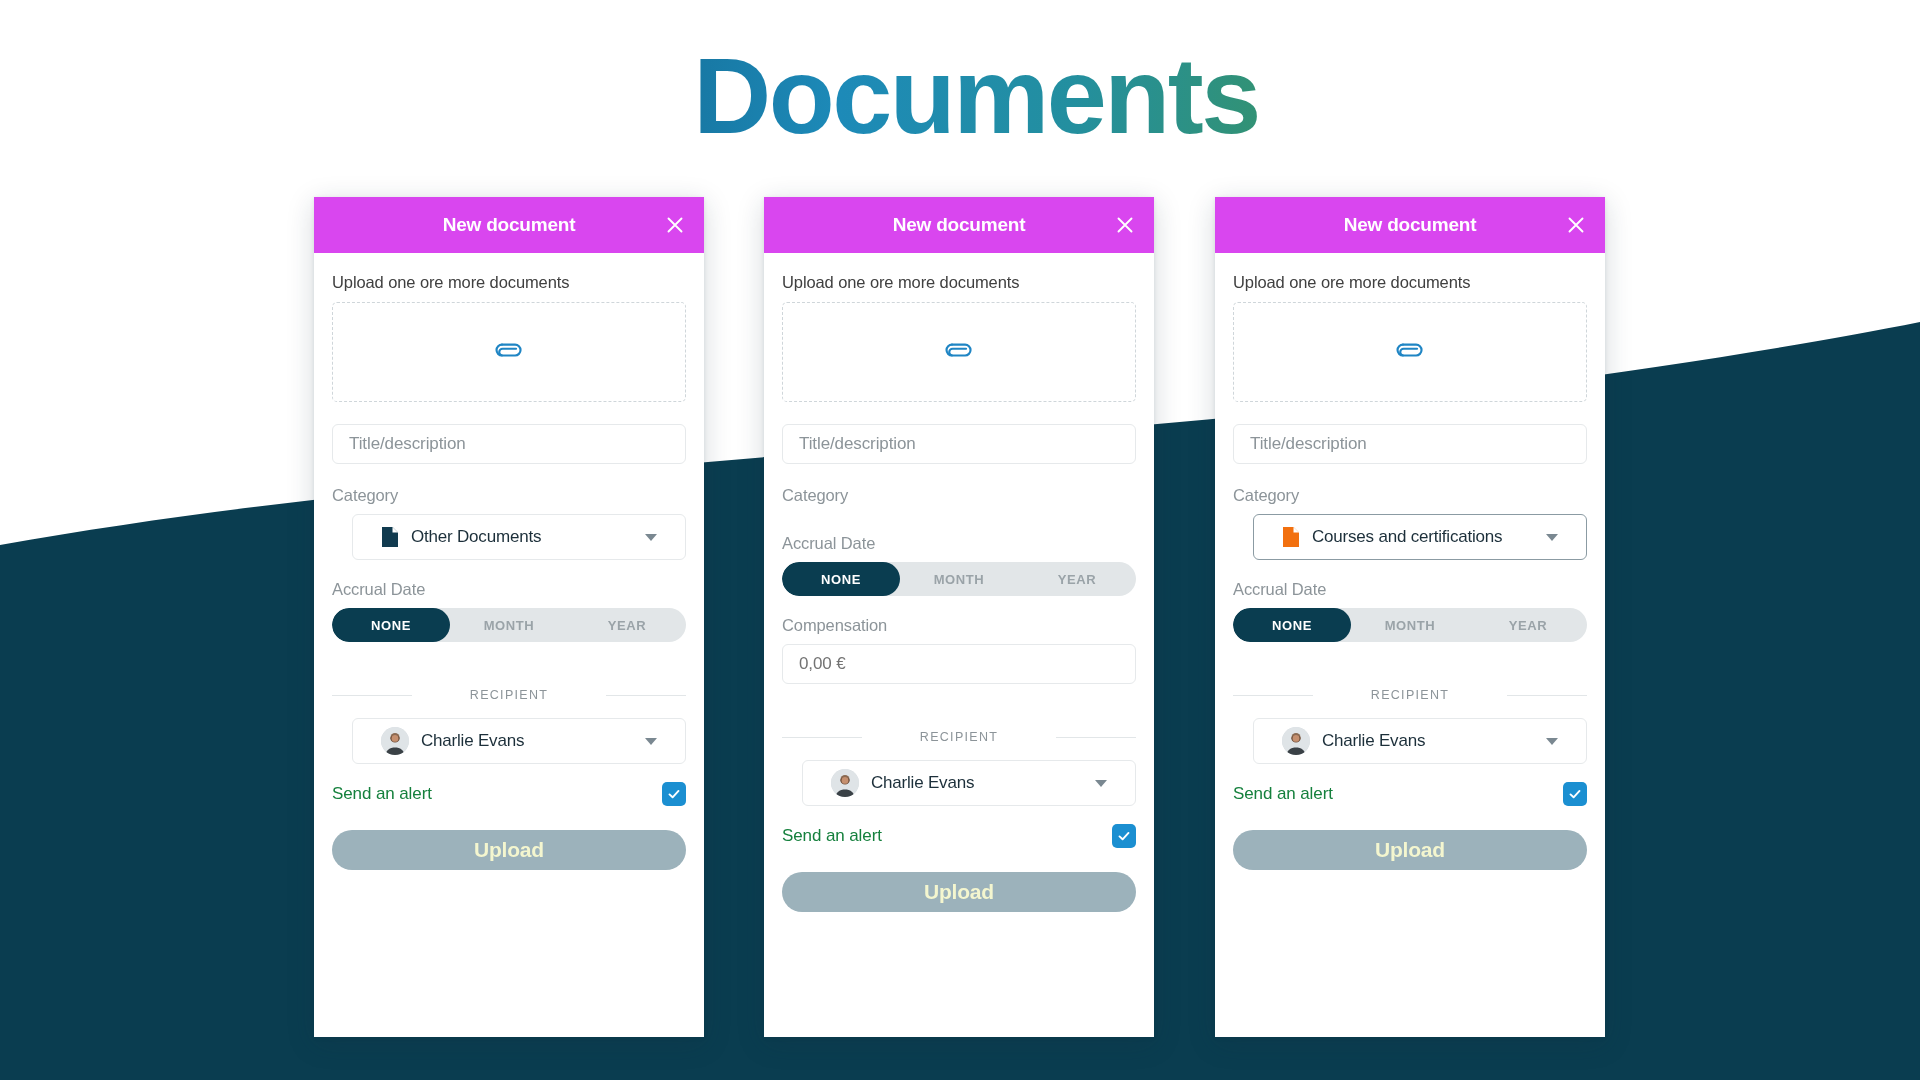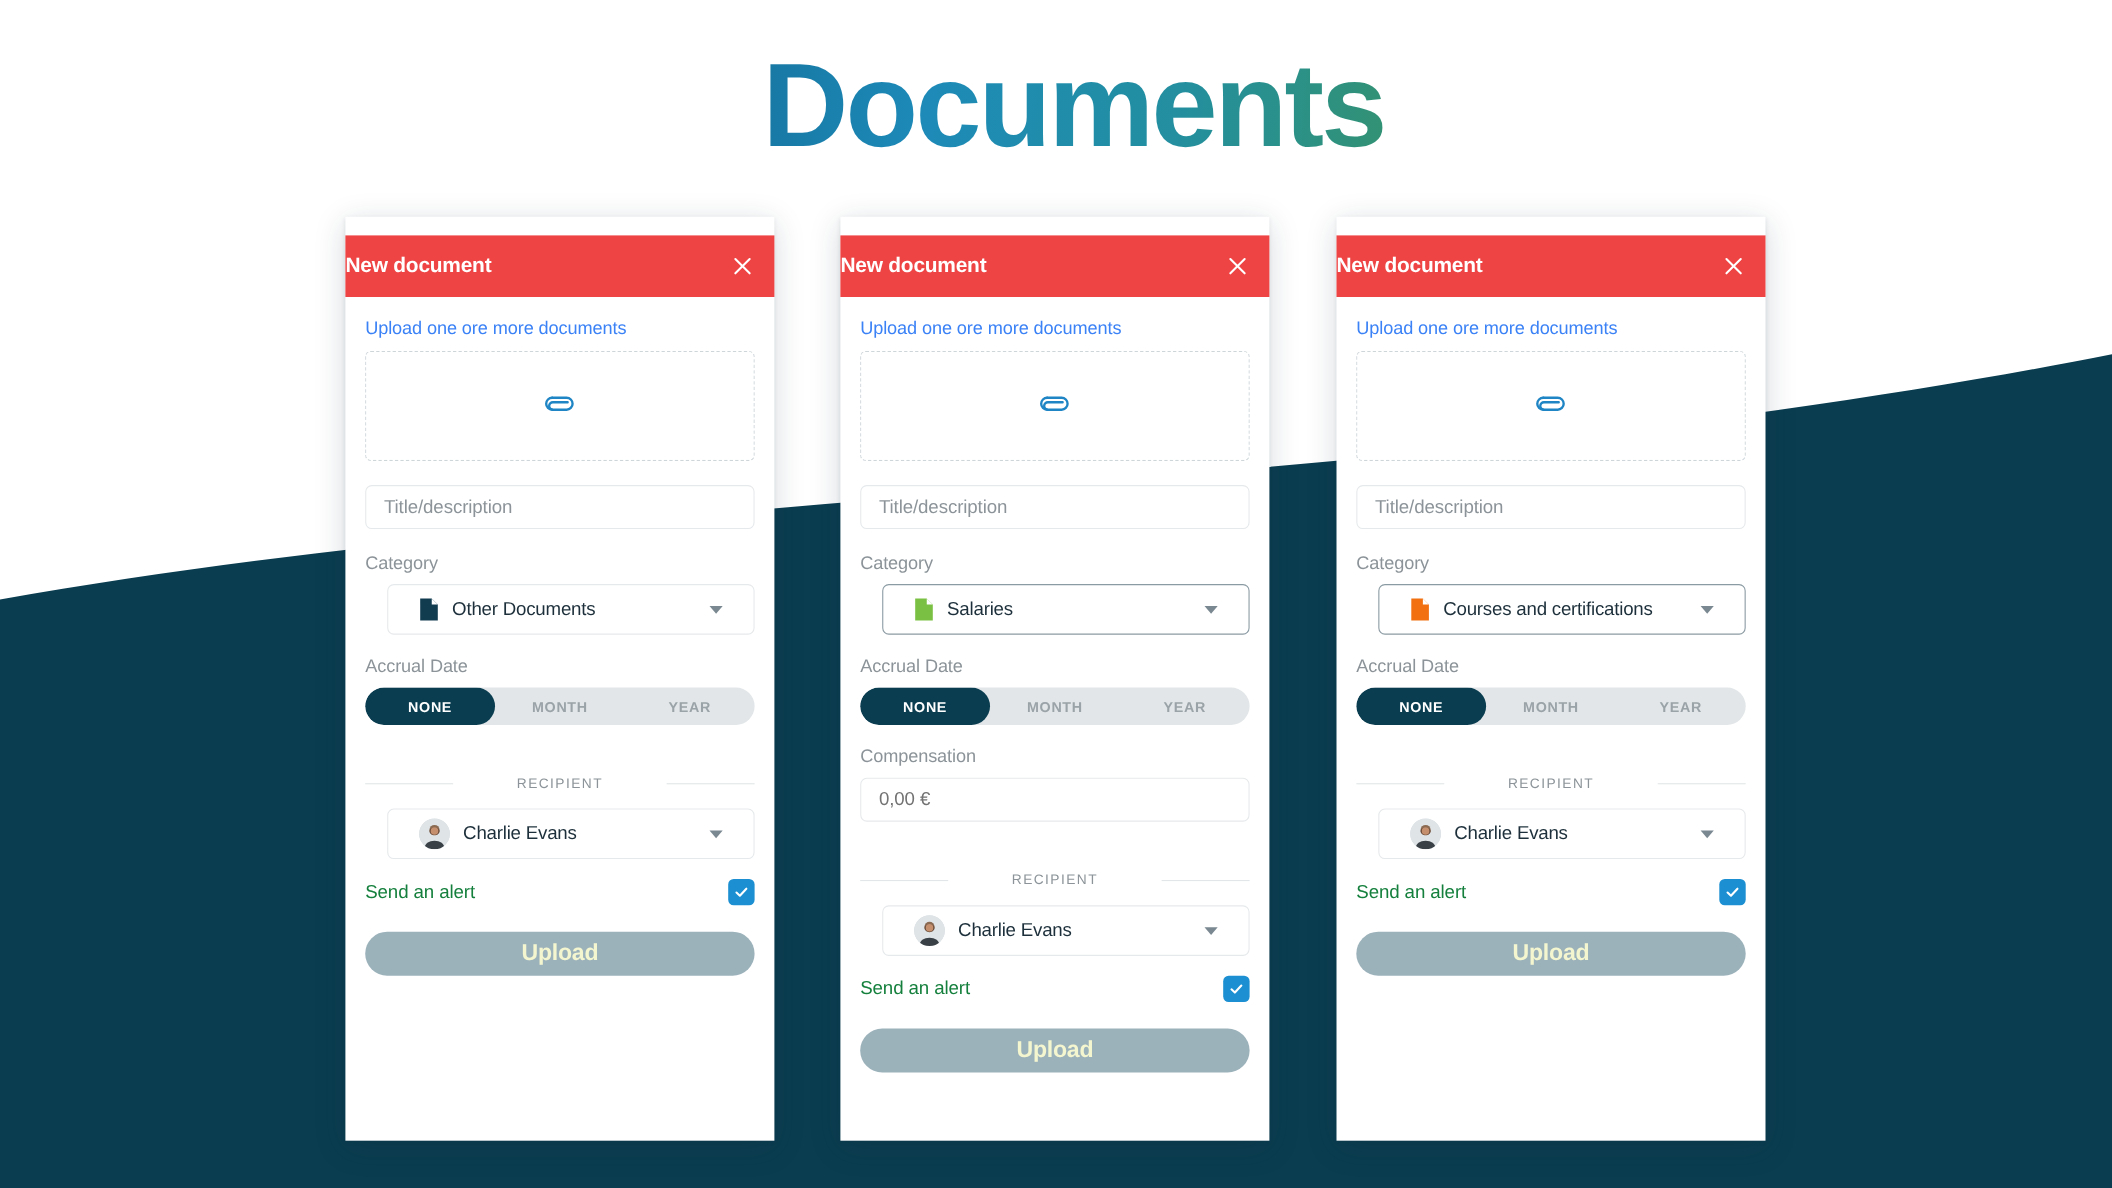--- a/index.html
+++ b/index.html
@@ -58,28 +58,27 @@
     box-shadow: 0 6px 26px rgba(20, 45, 60, 0.18), 0 1px 4px rgba(20,45,60,0.10);
     display: flex;
     flex-direction: column;
   }
   #card-1 { left: 314px; top: 197px; width: 390px; height: 840px; }
   #card-2 { left: 764px; top: 197px; width: 390px; height: 840px; }
   #card-3 { left: 1215px; top: 197px; width: 390px; height: 840px; }
 
   .card-header {
     height: 56px;
-    background: #ef4444;
+    background: #d946ef;
     color: #ffffff;
     display: flex;
     align-items: center;
-    justify-content: flex-start;
+    justify-content: center;
     position: relative;
     flex: 0 0 auto;
-    margin-top: 17px;
   }
   .card-header-title {
     font-size: 19px;
     font-weight: 700;
     letter-spacing: -0.2px;
   }
   .card-close {
     position: absolute;
     right: 16px;
     top: 50%;
@@ -95,21 +94,21 @@
 
   .card-body {
     padding: 20px 18px 0 18px;
     flex: 1 1 auto;
     display: flex;
     flex-direction: column;
   }
 
   .field-label {
     font-size: 16.5px;
-    color: #3b82f6;
+    color: #404040;
     margin-bottom: 10px;
     letter-spacing: -0.1px;
   }
 
   .dropzone {
     border: 1.6px dashed #cfd6da;
     border-radius: 5px;
     height: 98px;
     display: flex;
     align-items: center;
@@ -373,28 +372,20 @@
     <div class="dropzone">
       <svg width="30" height="30" viewBox="0 0 32 32">
         <path d="M23.5 12.5 H9.2 a3.6 3.6 0 0 0 0 7.2 H22.5 a5.8 5.8 0 0 0 0-11.6 H8.5" fill="none" stroke="#1f85c4" stroke-width="2.3" stroke-linecap="round"></path>
         <path d="M8.5 8.1 a5.8 5.8 0 0 0 0 11.6" fill="none" stroke="#1f85c4" stroke-width="2.3" stroke-linecap="round"></path>
       </svg>
     </div>
     <div class="text-input">Title/description</div>
 
     <div class="group" style="margin-top:22px;">
       <div class="group-label">Category</div>
-      <div class="select focused">
-        <svg class="doc-icon" viewBox="0 0 18 22">
-          <path d="M1 1 H11.5 L17 6.5 V21 H1 Z" fill="#7ac143"></path>
-          <path d="M11.5 1 L17 6.5 H11.5 Z" fill="#ffffff"></path>
-        </svg>
-        <div class="select-value">Salaries</div>
-        <div class="caret"></div>
-      </div>
     </div>
 
     <div class="group">
       <div class="group-label">Accrual Date</div>
       <div class="segmented">
         <div class="seg active">NONE</div>
         <div class="seg">MONTH</div>
         <div class="seg">YEAR</div>
       </div>
     </div>

